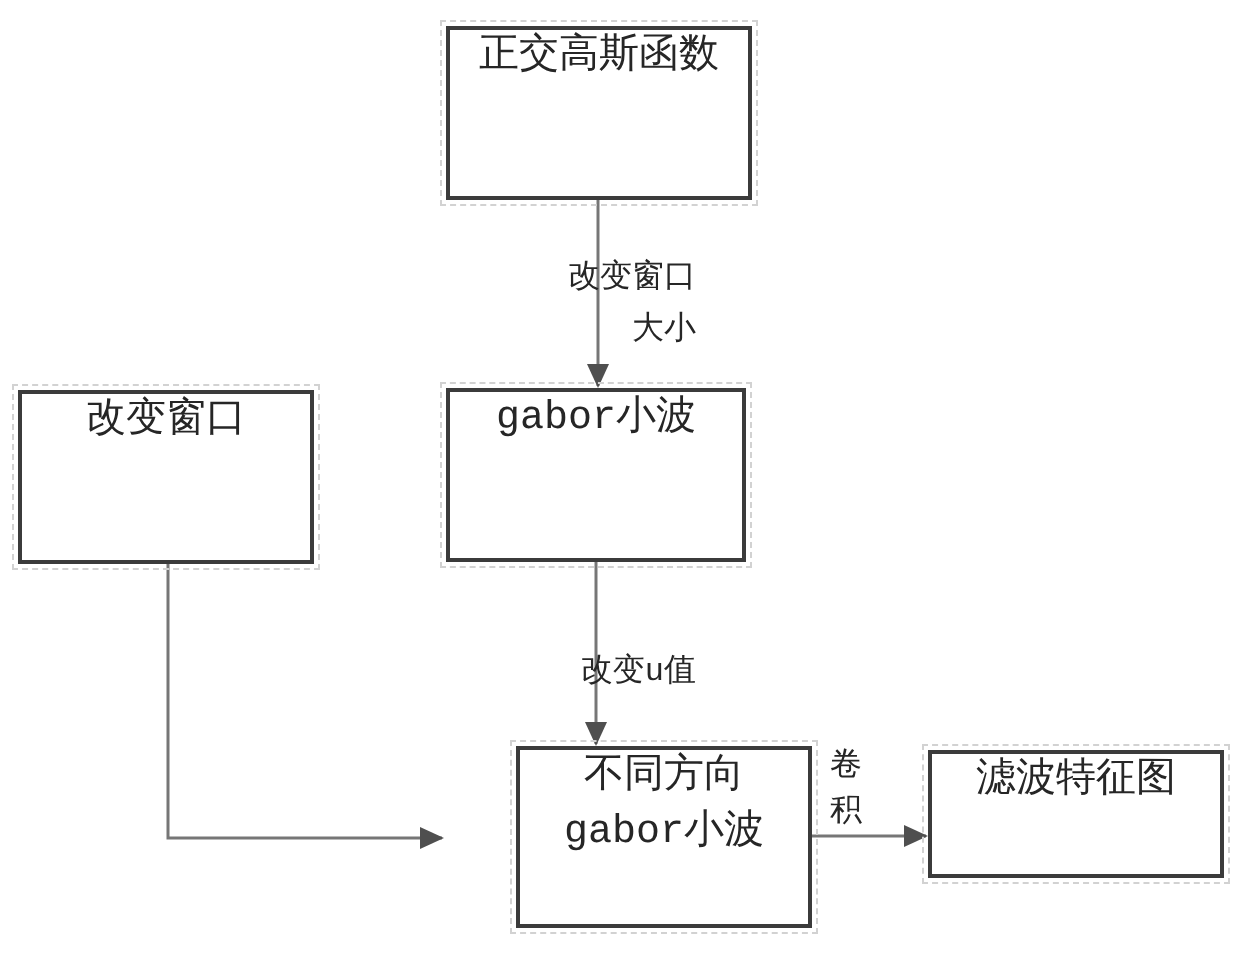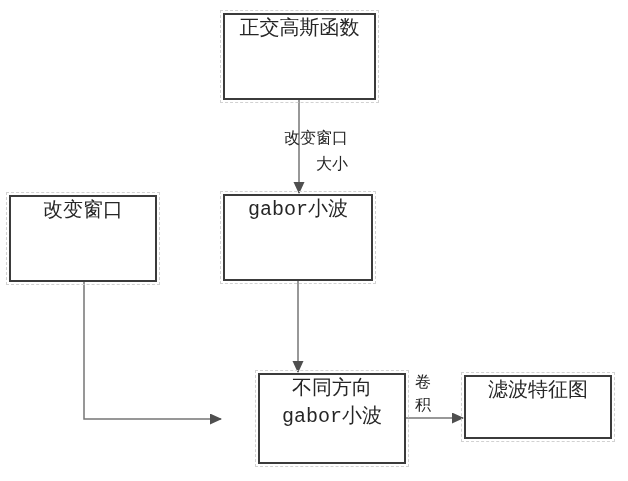--- a/index.html
+++ b/index.html
@@ -93,17 +93,18 @@
 gabor小波</span>
   </div>
 
   <div class="node n-feat">
     <span>滤波特征图</span>
   </div>
 
   <div class="edge-label l-window">改变窗口
 大小</div>
 
+  <div class="edge-label l-uvalue">改变u值</div>
 
   <div class="edge-label l-conv">卷
 积</div>
 
 </div>
 
 </body></html>

